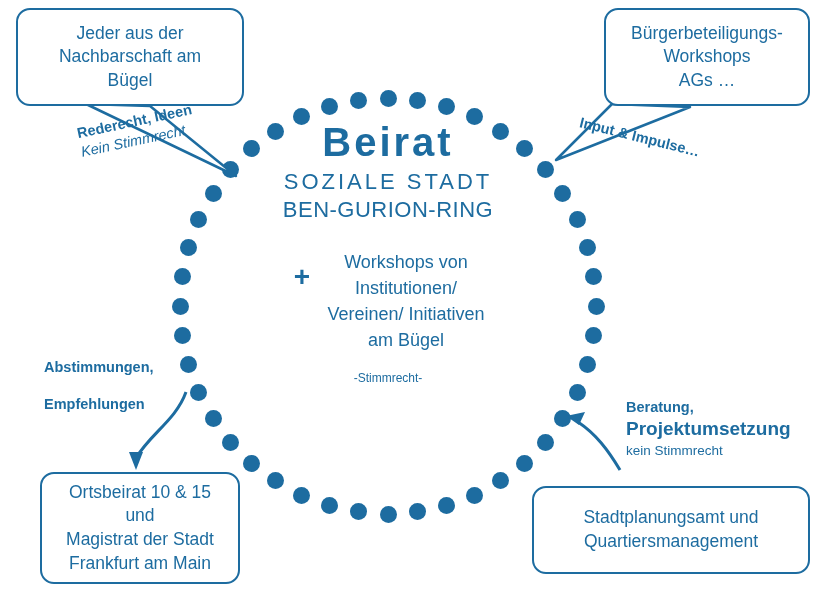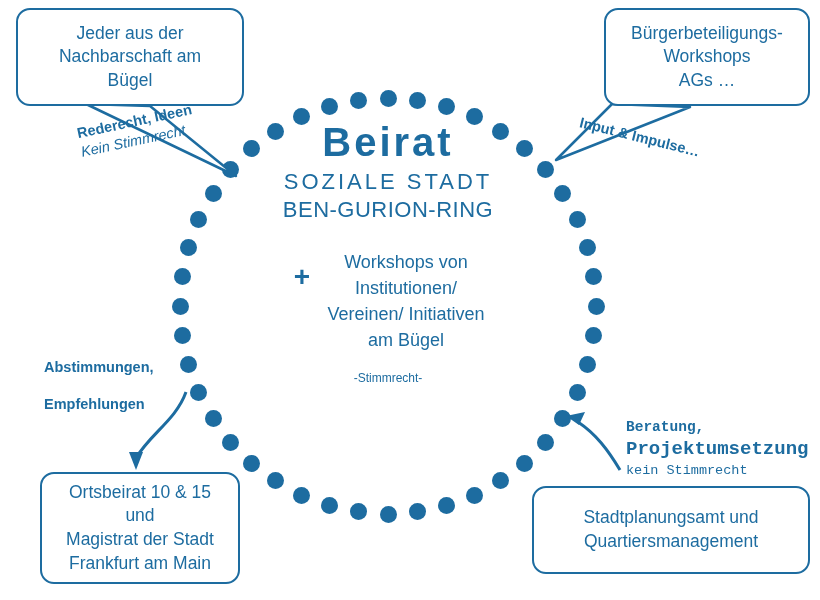--- a/index.html
+++ b/index.html
@@ -129,21 +129,21 @@
     display: block;
   }
   .edge-label .sub-plain {
     font-weight: normal;
     display: block;
     font-size: 13.5px;
   }
   #label-rederecht  { left: 78px;  top: 112px; transform: rotate(-12deg); }
   #label-input      { left: 578px; top: 128px; transform: rotate(14deg); }
   #label-abstimmung { left: 44px;  top: 358px; }
-  #label-beratung   { left: 626px; top: 418px; font-family: Liberation Mono, monospace; }
+  #label-beratung   { left: 626px; top: 398px; }
 
   
   #connectors {
     position: absolute;
     left: 0; top: 0;
     width: 820px; height: 600px;
     z-index: 4;
     pointer-events: none;
   }
 </style>

